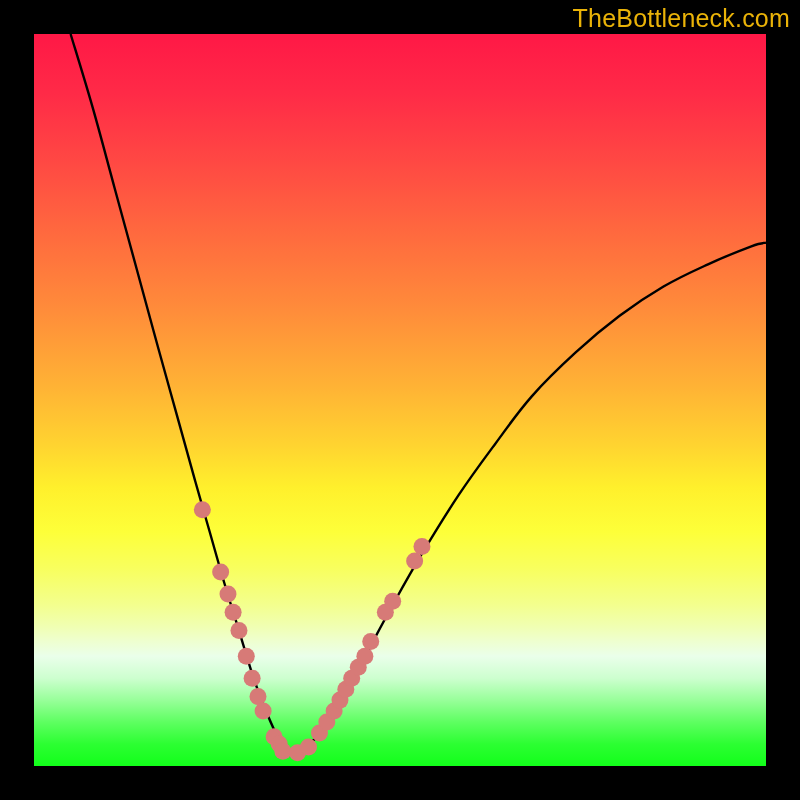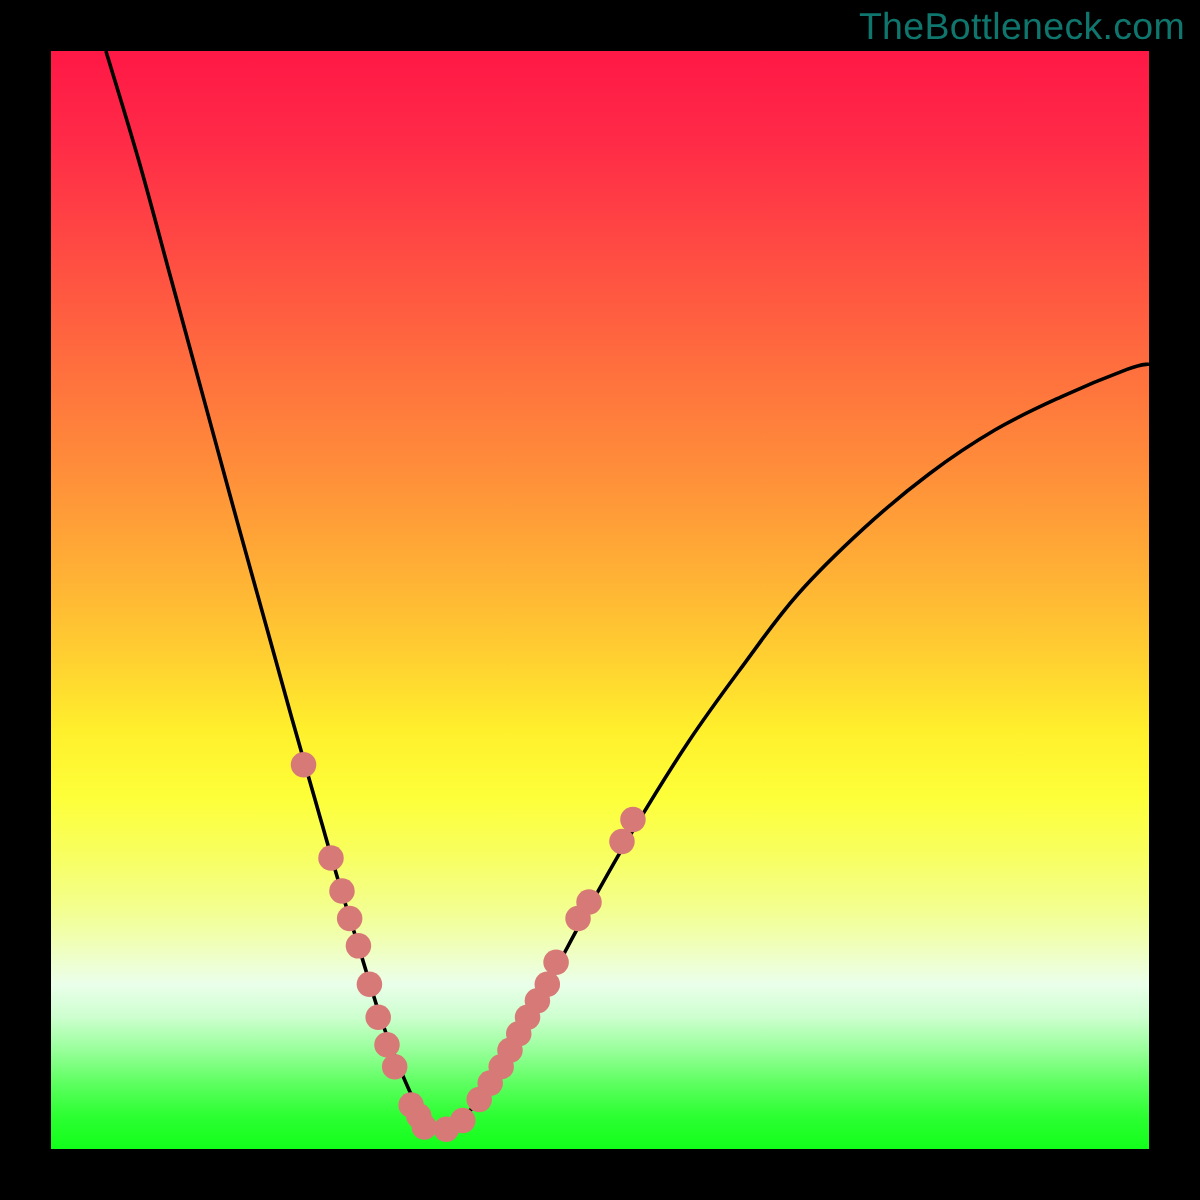--- a/index.html
+++ b/index.html
@@ -45,21 +45,21 @@
       #98ff9a 91%,
       #5eff61 94%,
       #2cff32 97%,
       #12ff1a 100%
     );
   }
   .watermark {
     position: absolute;
     top: 4px;
     right: 10px;
-    color: #0f766e;
+    color: #eab308;
     font-size: 25px;
     font-weight: 400;
     letter-spacing: 0.2px;
     font-family: Arial, Helvetica, sans-serif;
   }
   svg.curve {
     position: absolute;
     left: 0;
     top: 0;
     width: 732px;

